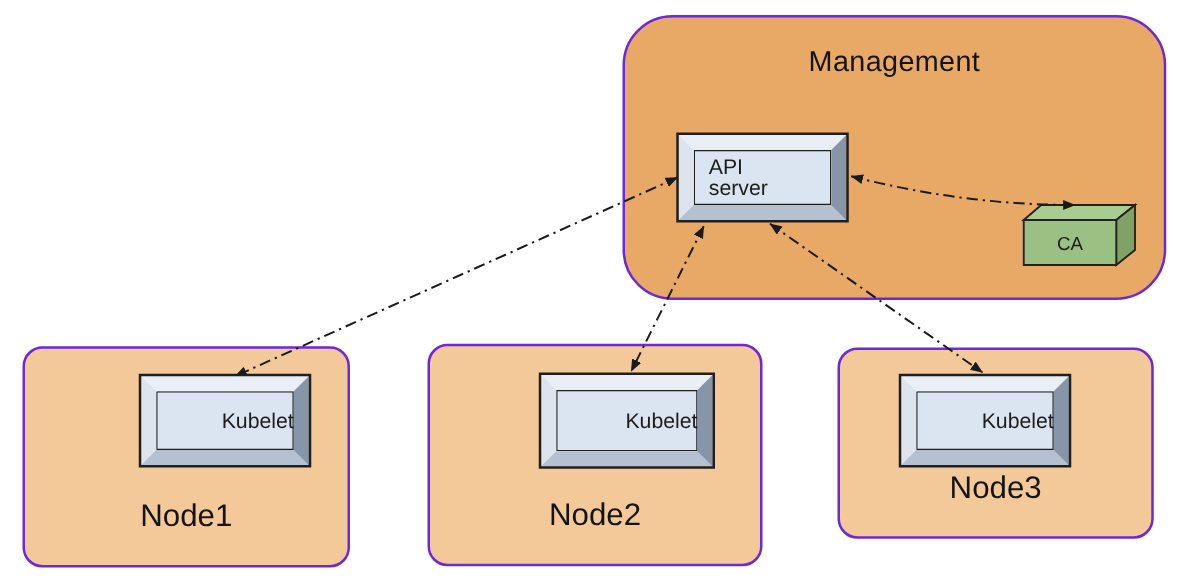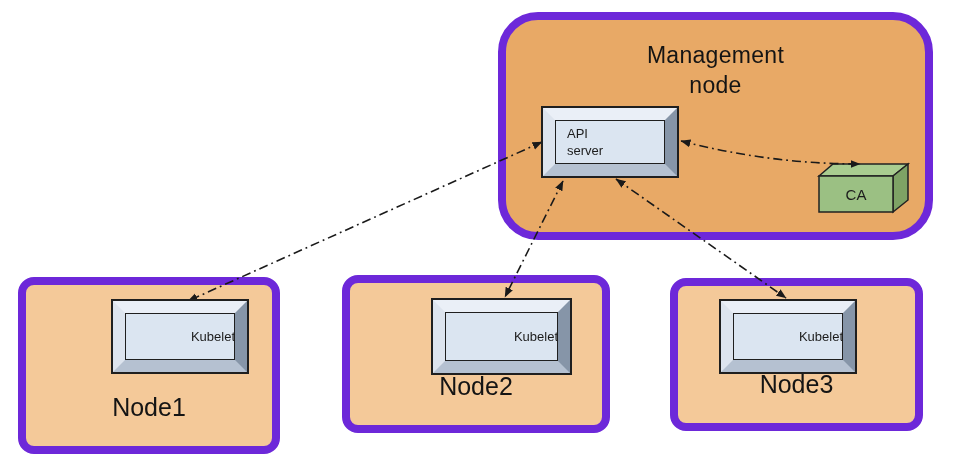--- a/index.html
+++ b/index.html
@@ -9,30 +9,30 @@
     height: 468px;
     background: #ffffff;
     font-family: "Liberation Sans", sans-serif;
     overflow: hidden;
   }
 
   
   .group {
     position: absolute;
     box-sizing: border-box;
-    border: 8px solid #6d28d9;
+    border: 2px solid #6d28d9;
   }
   .mgmt {
     left: 498px; top: 12px; width: 435px; height: 228px;
     border-radius: 40px;
     background: #e8a966;
   }
   .nodebox { background: #f4c999; border-radius: 16px; }
   .node1 { left: 18px;  top: 277px; width: 262px; height: 177px; }
-  .node2 { left: 342px; top: 275px; width: 268px; height: 158px; }
+  .node2 { left: 342px; top: 275px; width: 268px; height: 178px; }
   .node3 { left: 670px; top: 278px; width: 253px; height: 153px; }
 
   .mgmt-title {
     position: absolute; left: 0; right: 0; top: 20px;
     text-align: center;
     font-size: 23px; line-height: 30px;
     color: #141414;
     letter-spacing: 0.3px;
   }
   .node-label {
@@ -51,21 +51,21 @@
     border-color: #eaeff7 #8695a8 #b5c1d1 #dde4ee; 
     background: #dbe5f1;
     outline: 2px solid #1f1f1f;
     box-shadow: inset 0 0 0 1px #1f1f1f;
     z-index: 3;
   }
   .bevel .face {
     position: absolute; inset: 0;
     display: flex; flex-direction: column; justify-content: center;
     color: #1c1c1c;
-    font-size: 13px; line-height: 17px;
+    font-size: 17px; line-height: 17px;
   }
   .api { left: 543px; top: 108px; width: 134px; height: 68px; }
   .api .face { padding-left: 12px; text-align: left; }
   .kubelet .face { text-align: right; }
   .k1 { left: 113px; top: 301px; width: 134px; height: 71px; }
   .k2 { left: 433px; top: 300px; width: 137px; height: 73px; }
   .k3 { left: 721px; top: 301px; width: 134px; height: 71px; }
 
   
   svg.overlay {
@@ -75,21 +75,20 @@
   }
 </style>
 </head>
 <body>
 
 <div class="canvas">
 
   <div class="group mgmt">
     <div class="mgmt-title">
       <div>Management</div>
-      <div>node</div>
     </div>
   </div>
 
   <div class="group nodebox node1">
     <div class="node-label">Node1</div>
   </div>
   <div class="group nodebox node2">
     <div class="node-label">Node2</div>
   </div>
   <div class="group nodebox node3">

